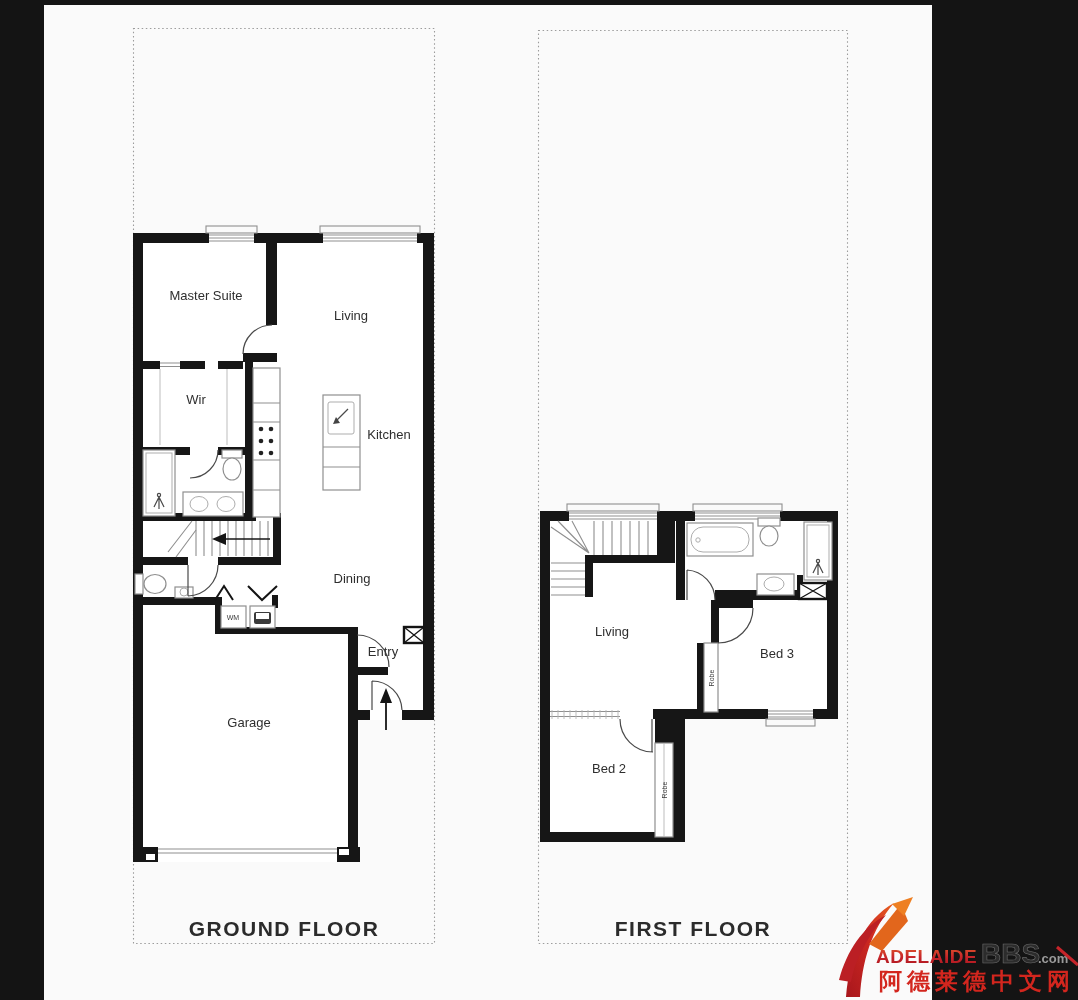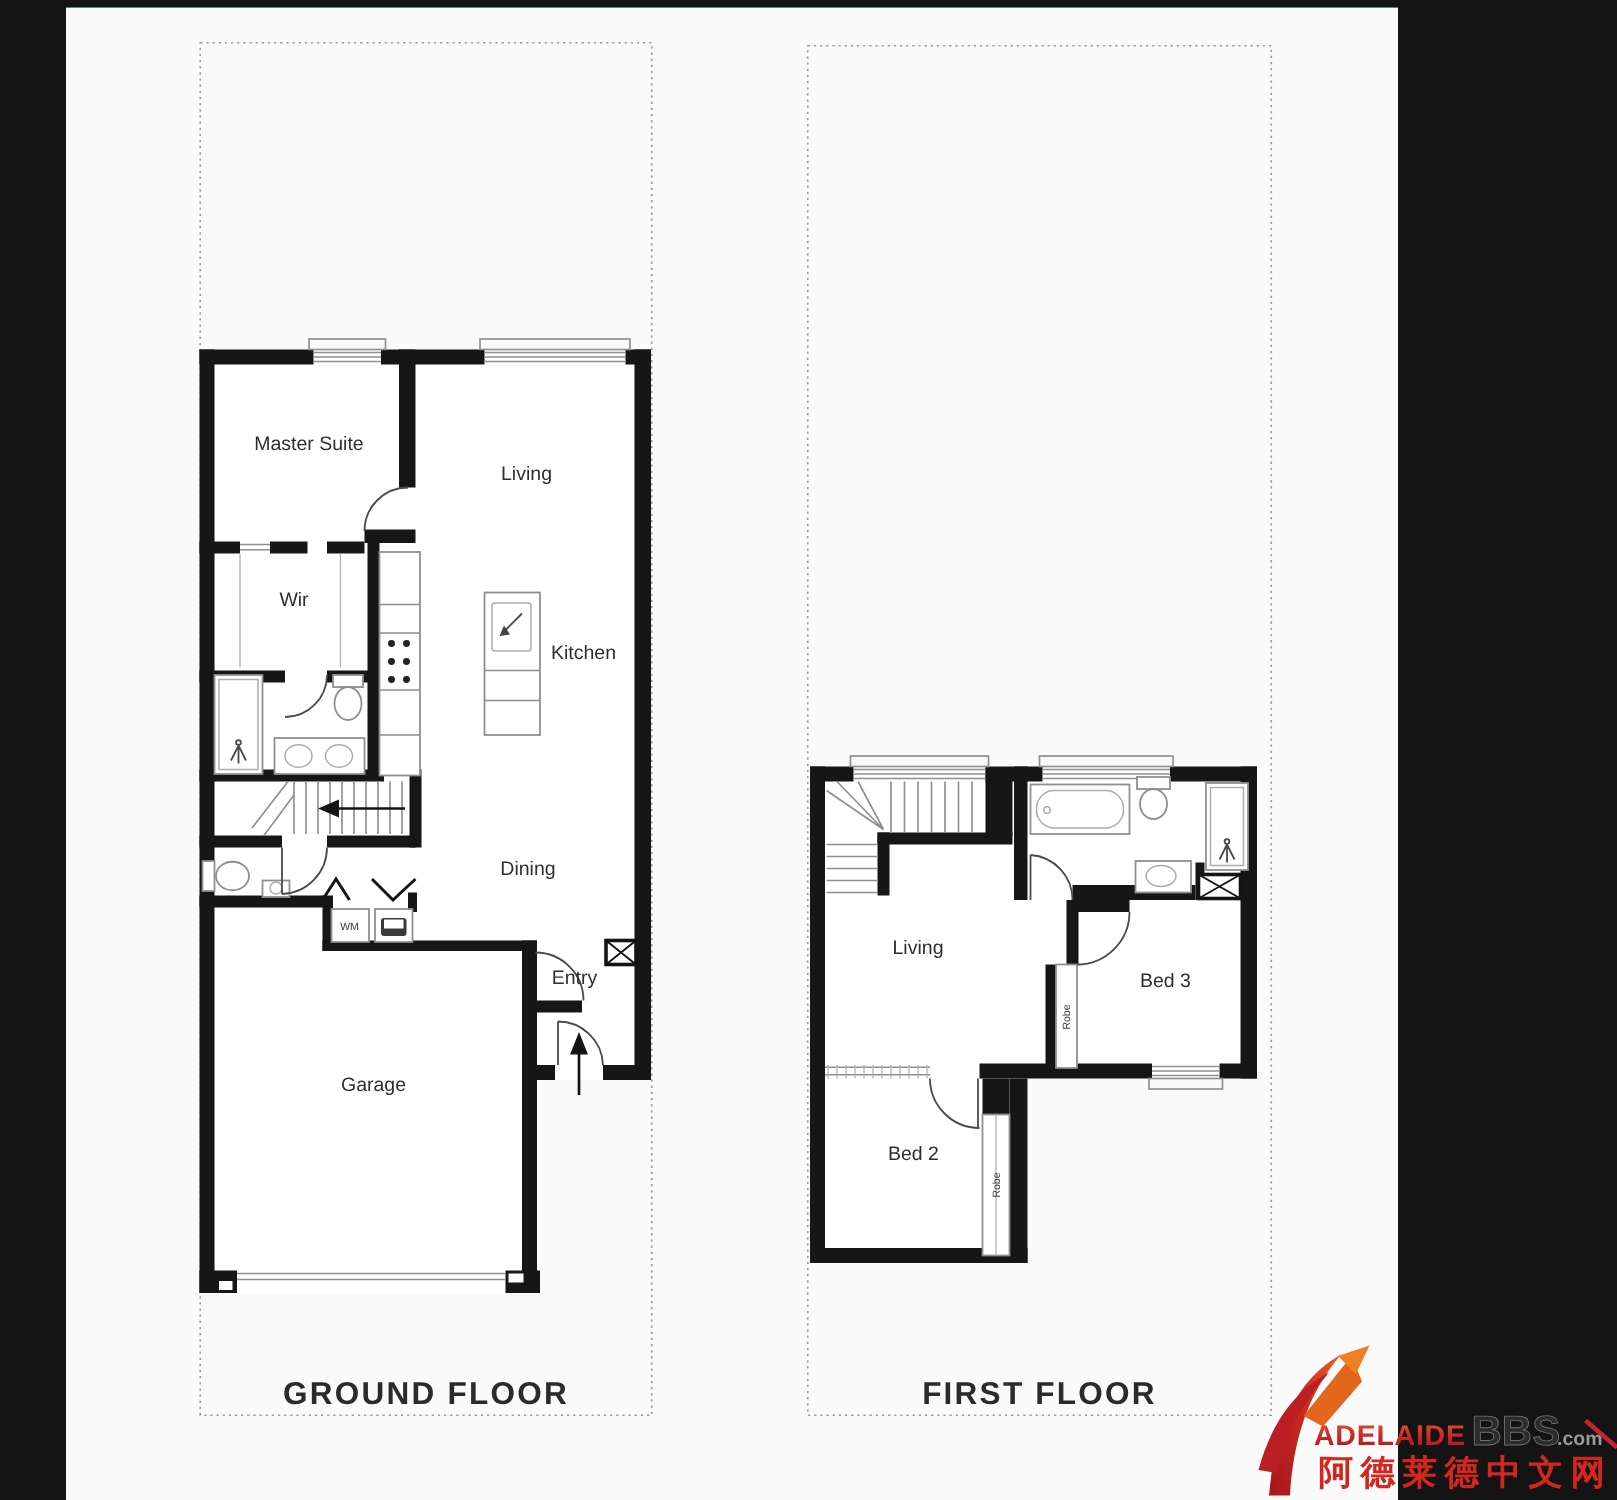--- a/index.html
+++ b/index.html
@@ -1,16 +1,16 @@
 <!DOCTYPE html>
 <html><head>
 <meta charset="utf-8">
 <style>
   html,body{margin:0;padding:0;background:#000;}
-  .stage{position:relative;width:1078px;height:1000px;background:#5eead4;overflow:hidden;
+  .stage{position:relative;width:1078px;height:1000px;background:#b91c1c;overflow:hidden;
          font-family:"Liberation Sans", sans-serif;}
   svg{position:absolute;left:0;top:0;}
   .wall{fill:#161616;}
   .thin{stroke:#8f8f8f;stroke-width:1.1;fill:none;}
   .thinner{stroke:#b5b5b5;stroke-width:0.9;fill:none;}
   .fix{stroke:#8f8f8f;stroke-width:1.2;fill:#ffffff;}
   .fixin{stroke:#adadad;stroke-width:1;fill:none;}
   .door{stroke:#4a4a4a;stroke-width:1.2;fill:none;}
   .dotted{fill:none;stroke:#9c9c9c;stroke-width:1.1;stroke-dasharray:1.5 2.6;}
   .lbl{font-size:13px;fill:#2e2e2e;text-anchor:middle;}

